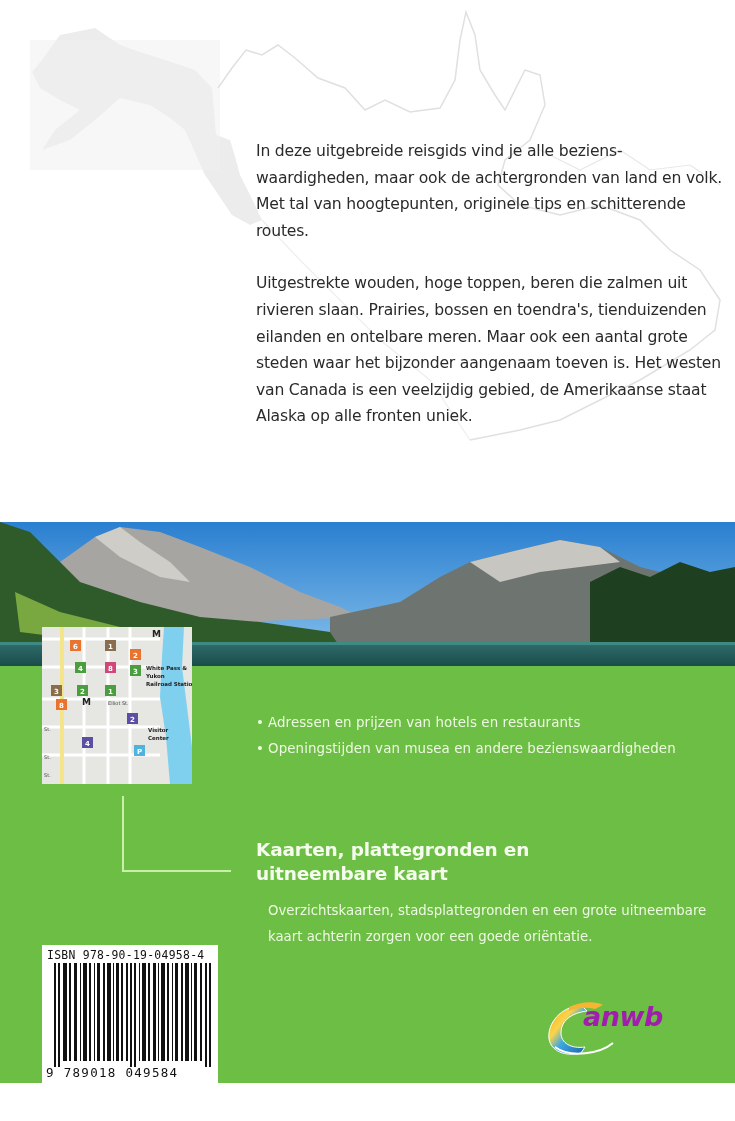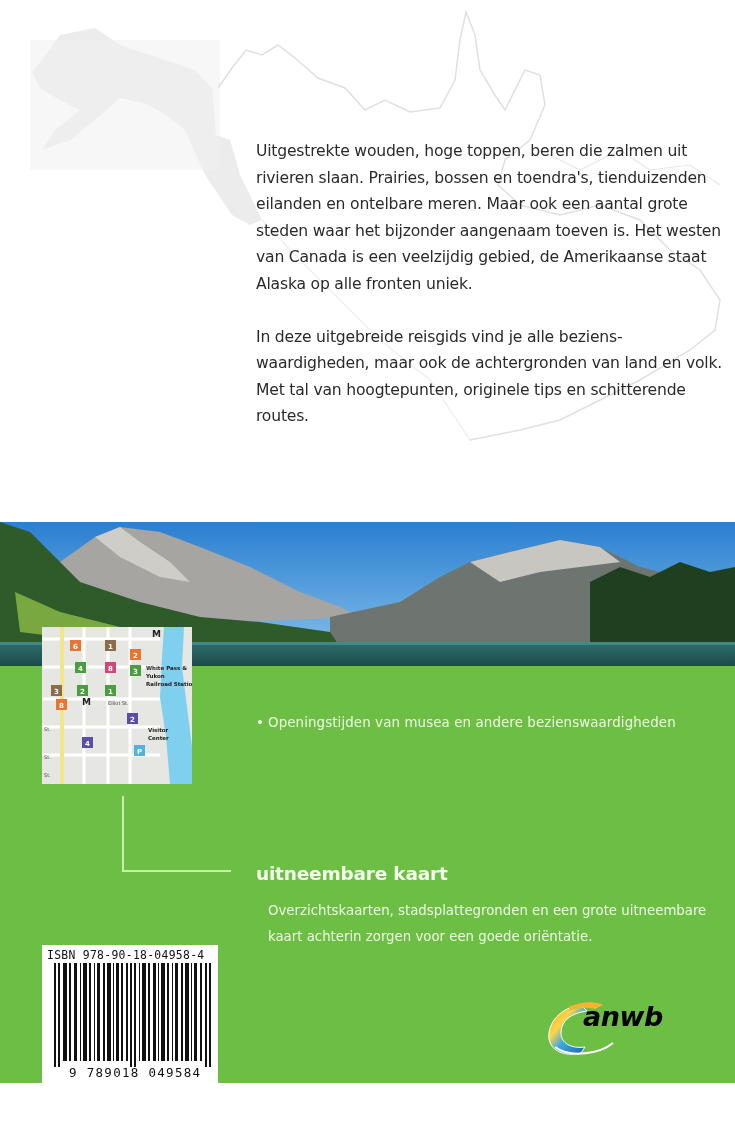--- a/index.html
+++ b/index.html
@@ -33,41 +33,41 @@
   .h { font-size: 18.5px; line-height: 24px; margin: 0 0 6px 0; color: #f5fcee; letter-spacing: -0.2px;}
   .bul { list-style: none; margin: 0; padding: 0; font-size: 13.4px; line-height: 26px; color: #eef9e2; letter-spacing: 0.1px;}
   .bul li::before { content: "\2022"; margin-right: 4px; }
   .sec2 { position: absolute; left: 256px; top: 838px; width: 478px; color: #f3fbe9; }
   .sec2 .h { margin-bottom: 8px; }
   .desc { font-size: 13.3px; line-height: 26px; color: #eef9e2; margin: 12px; }
   .barcode {
     position: absolute; left: 42px; top: 945px; width: 176px; height: 138px; background: #fff;
   }
   .isbn { position: absolute; left: 5px; top: 3px; font-size: 11.4px; color: #111; letter-spacing: 0.3px; font-family: "DejaVu Sans Mono", monospace; }
-  .ean { position: absolute; left: 4px; top: 120px; font-size: 12.5px; color: #111; font-family: "DejaVu Sans Mono", monospace; letter-spacing: 1.3px; margin-left: 23px; }
+  .ean { position: absolute; left: 4px; top: 120px; font-size: 12.5px; color: #111; font-family: "DejaVu Sans Mono", monospace; letter-spacing: 1.3px; }
   .logo { position: absolute; left: 541px; top: 993px; width: 140px; height: 66px; }
   .logo-text {
     position: absolute; left: 583px; top: 1001px; font-size: 27px; font-style: italic; font-weight: bold;
-    color: #000000; letter-spacing: -0.5px;
+    color: #a21caf; letter-spacing: -0.5px;
   }
 </style>
 </head>
 <body>
 
 <svg class="bgmap" viewBox="0 0 735 522">
   <path d="M60 35 L95 28 L120 45 L140 52 L165 60 L195 70 L212 88 L216 135 L230 140 L236 160 L240 175 L250 195 L262 220 L250 225 L232 215 L205 175 L185 130 L170 118 L150 105 L120 98 L95 120 L70 140 L42 150 L55 130 L80 110 L60 100 L40 88 L32 72 L42 60 Z" fill="#ececec"></path>
   <path d="M30 40 L220 40 L220 170 L30 170 Z" fill="#f0f0f0" opacity="0.5"></path>
   <path d="M218 88 L232 68 L246 50 L262 55 L278 45 L295 58 L318 78 L345 88 L365 110 L385 100 L410 112 L440 108 L455 80 L460 40 L466 12 L475 35 L480 70 L495 95 L505 110 L525 70 L540 75 L545 105 L530 140 L505 160 L498 185 L520 205 L560 215 L600 205 L640 220 L670 250 L700 270 L720 300 L715 330 L690 350 L640 380 L600 400 L560 420 L520 430 L470 440" fill="none" stroke="#e0e0e0" stroke-width="1.5"></path>
   <path d="M262 220 L300 260 L340 300 L380 340 L430 380 L470 440" fill="none" stroke="#eeeeee" stroke-width="1.2"></path>
   <path d="M540 150 L580 170 L620 150 L650 170 L690 165 L720 185" fill="none" stroke="#e8e8e8" stroke-width="1.2"></path>
 </svg>
 
 <div class="intro">
+  <p>In deze uitgebreide reisgids vind je alle beziens­waardigheden, maar ook de achtergronden van land en volk. Met tal van hoogtepunten, originele tips en schitterende routes.</p>
   <p>Uitgestrekte wouden, hoge toppen, beren die zalmen uit rivieren slaan. Prairies, bossen en toendra's, tienduizenden eilanden en ontelbare meren. Maar ook een aantal grote steden waar het bijzonder aangenaam toeven is. Het westen van Canada is een veelzijdig gebied, de Amerikaanse staat Alaska op alle fronten uniek.</p>
-  <p>In deze uitgebreide reisgids vind je alle beziens­waardigheden, maar ook de achtergronden van land en volk. Met tal van hoogtepunten, originele tips en schitterende routes.</p>
 </div>
 
 <svg class="photo" viewBox="0 0 735 145" preserveAspectRatio="none">
   <defs>
     <linearGradient id="sky" x1="0" y1="0" x2="0" y2="1">
       <stop offset="0" stop-color="#2a7fd0"></stop>
       <stop offset="1" stop-color="#8cc4ec"></stop>
     </linearGradient>
     <linearGradient id="lake" x1="0" y1="0" x2="0" y2="1">
       <stop offset="0" stop-color="#2e6b6a"></stop>
@@ -146,34 +146,35 @@
     </g>
     <text x="110" y="10" font-family="DejaVu Sans, sans-serif" font-size="9" font-weight="bold" fill="#222">M</text>
     <text x="40" y="78" font-family="DejaVu Sans, sans-serif" font-size="9" font-weight="bold" fill="#222">M</text>
   </svg>
 </div>
 
 <div class="callout"></div>
 
 <div class="sec1">
   <ul class="bul">
+    <li>Adressen en prijzen van hotels en restaurants</li>
     <li>Openingstijden van musea en andere bezienswaardigheden</li>
   </ul>
 </div>
 
 <div class="sec2">
   <h2 class="h">
-    <br>
+    <span>Kaarten, plattegronden en</span><br>
     <span>uitneembare kaart</span>
   </h2>
   <p class="desc">Overzichtskaarten, stadsplattegronden en een grote uitneembare kaart achterin zorgen voor een goede oriëntatie.</p>
 </div>
 
 <div class="barcode">
-  <div class="isbn">ISBN 978-90-18-04958-4</div>
+  <div class="isbn">ISBN 978-90-19-04958-4</div>
   <svg style="position:absolute;left:12px;top:18px;" width="158" height="104" viewBox="0 0 158 104">
     <g fill="#111">
       <rect x="0" y="0" width="2" height="104"></rect>
         <rect x="4" y="0" width="2" height="104"></rect>
       <rect x="9" y="0" width="4" height="98"></rect>
         <rect x="15" y="0" width="2" height="98"></rect>
       <rect x="20" y="0" width="3" height="98"></rect>
         <rect x="26" y="0" width="1" height="98"></rect>
       <rect x="29" y="0" width="4" height="98"></rect>
         <rect x="35" y="0" width="2" height="98"></rect>

